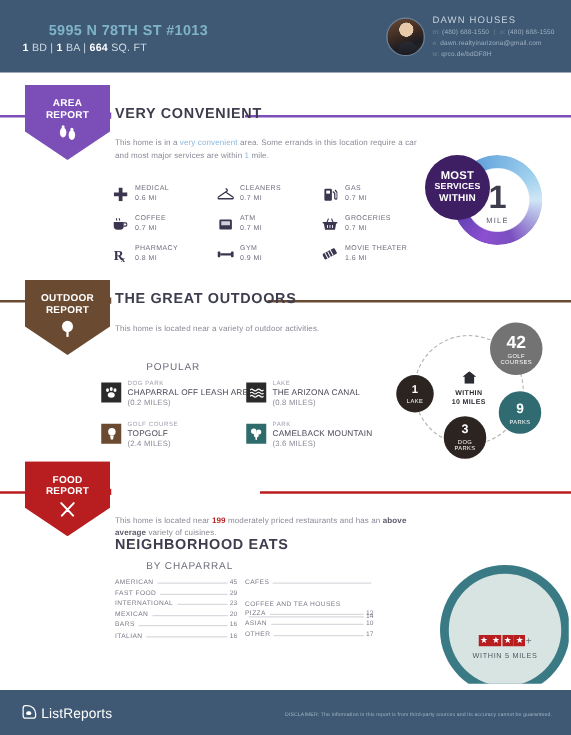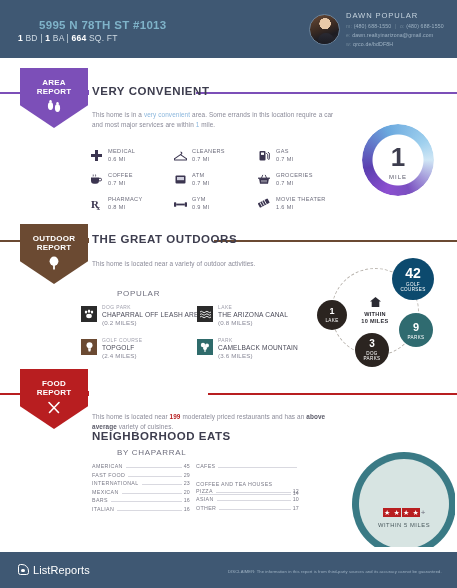--- a/index.html
+++ b/index.html
@@ -176,21 +176,21 @@
     <span>BD</span>
     <span>|</span>
     <b>1</b>
     <span>BA</span>
     <span>|</span>
     <b>664</b>
     <span>SQ. FT</span>
   </div>
   <div class="agent-photo"></div>
   <div class="agent-info">
-    <div class="agent-name">DAWN POPULAR</div>
+    <div class="agent-name">DAWN HOUSES</div>
     <div class="agent-line">
       <span class="lbl">m:</span>
       <span>(480) 688-1550</span>
       <span class="sep">|</span>
       <span class="lbl">o:</span>
       <span>(480) 688-1550</span>
     </div>
     <div class="agent-line">
       <span class="lbl">e:</span>
       <span>dawn.realtyinarizona@gmail.com</span>
@@ -307,20 +307,25 @@
           </svg></div>
         <div class="nm">MOVIE THEATER</div>
         <div class="ds">1.6 MI</div>
       </div>
   </div>
 
   <div class="donut-wrap">
     <div class="ring"></div>
     <div class="ring-num">1</div>
     <div class="ring-unit">MILE</div>
+    <div class="pill">
+      <span class="l1">MOST</span>
+      <span class="l2">SERVICES</span>
+      <span class="l3">WITHIN</span>
+    </div>
   </div>
 </div>
 
 <div class="section" style="top:0">
   <div class="rule-left" style="top:240px; background:#6b4a32;"></div>
   <div class="tick" style="left:84px; top:238px; background:#6b4a32;"></div>
   <div class="rule-right" style="left:214px; top:240px; width:243px; background:#6b4a32;"></div>
 
   <div class="badge" style="top:224px;text-decoration:underline;">
     <div class="shield" style="background:#6b4a32;"></div>
@@ -385,21 +390,21 @@
         </svg>
       </div>
     <div class="cat">PARK</div>
     <div class="ttl">CAMELBACK MOUNTAIN</div>
     <div class="dis">(3.6 MILES)</div>
   </div>
 
   <div class="od">
     <div class="dashring" style="left:331px; top:268px; width:88px; height:88px;"></div>
 
-    <div class="odc" style="left:392px; top:258px; width:42px; height:42px; background:#0c4a6e; padding-top:8px;">
+    <div class="odc" style="left:392px; top:258px; width:42px; height:42px; background:#737373; padding-top:8px;">
       <span class="n" style="font-size:14px;">42</span>
       <span class="t">GOLF<br>COURSES</span>
     </div>
 
     <div class="odc" style="left:317px; top:300px; width:30px; height:30px; background:#2b2420; padding-top:7px;">
       <span class="n" style="font-size:9px;">1</span>
       <span class="t">LAKE</span>
     </div>
 
     <div class="odc" style="left:355px; top:333px; width:34px; height:34px; background:#2b2420; padding-top:6px;">

